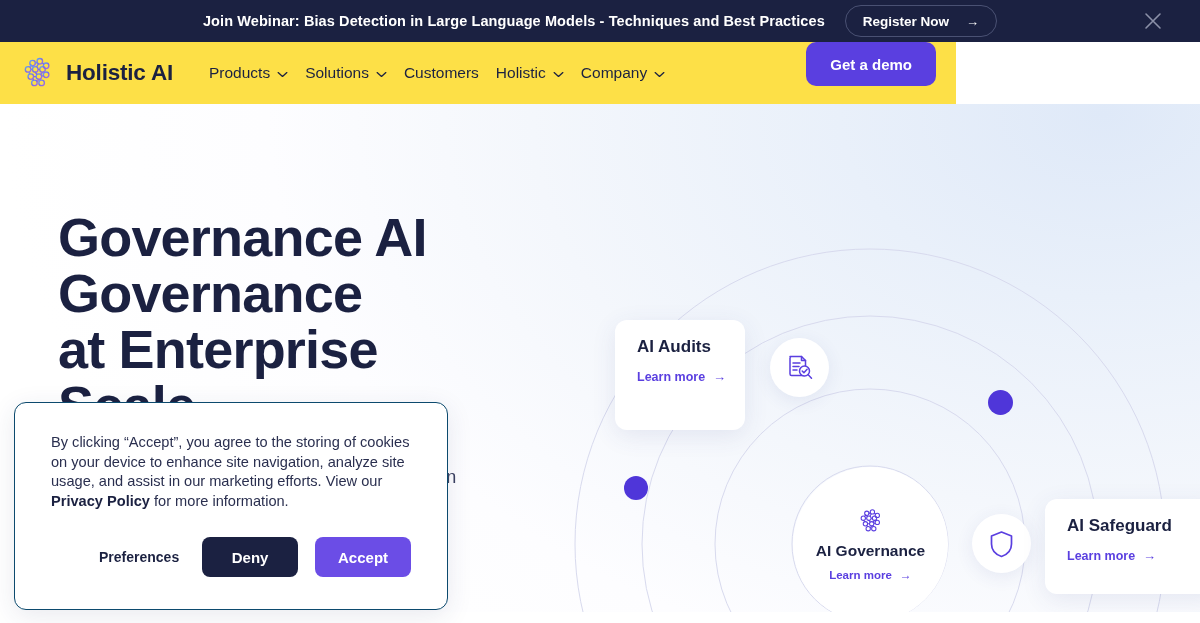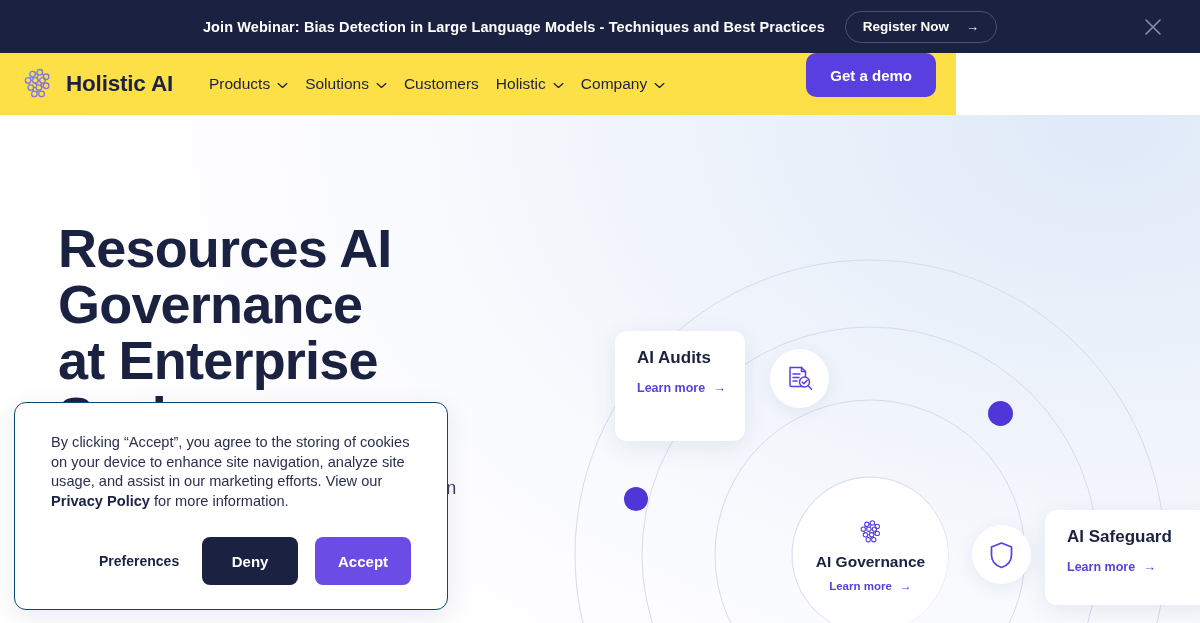--- a/index.html
+++ b/index.html
@@ -16,21 +16,21 @@
     position: relative;
     width: 1200px;
     height: 623px;
     overflow: hidden;
   }
 
   
   .banner {
     position: relative;
     width: 1200px;
-    height: 53px;
+    height: 42px;
     background: #1B2141;
     display: flex;
     align-items: center;
     justify-content: center;
     gap: 20px;
   }
   .banner-text {
     color: #ffffff;
     font-size: 14.5px;
     font-weight: bold;
@@ -263,21 +263,21 @@
     padding: 0 6px 0 0;
     font-family: "Liberation Sans", sans-serif;
     font-size: 14px;
     font-weight: bold;
     color: #1B2141;
     cursor: pointer;
     margin-left: 48px;
   }
   .deny-btn, .accept-btn {
     width: 120px;
-    height: 48px;
+    height: 40px;
     border: none;
     border-radius: 8px;
     font-family: "Liberation Sans", sans-serif;
     font-size: 15px;
     font-weight: bold;
     color: #ffffff;
     cursor: pointer;
   }
   .deny-btn   { background: #1B2141; }
   .accept-btn { background: #6B4DE6; }
@@ -373,21 +373,21 @@
           <ellipse cx="870" cy="440" rx="78" ry="78"></ellipse>
           <ellipse cx="870" cy="440" rx="155" ry="155"></ellipse>
           <ellipse cx="870" cy="440" rx="228" ry="228"></ellipse>
           <ellipse cx="870" cy="440" rx="295" ry="295"></ellipse>
         </g>
       </svg>
     </div>
 
     <div class="hero-copy">
       <h1 class="hero-title">
-        <span>Resources AI</span><br>
+        <span>Governance AI</span><br>
         <span>Governance</span><br>
         <span>at Enterprise</span><br>
         <span>Scale</span>
       </h1>
       <p class="hero-sub">Adopt AI with confidence across your organization</p>
     </div>
 
     <div class="center-node">
       <svg class="center-logo" viewBox="0 0 40 40">
         <g fill="none" stroke="#5A3FE0" stroke-width="1.5">

